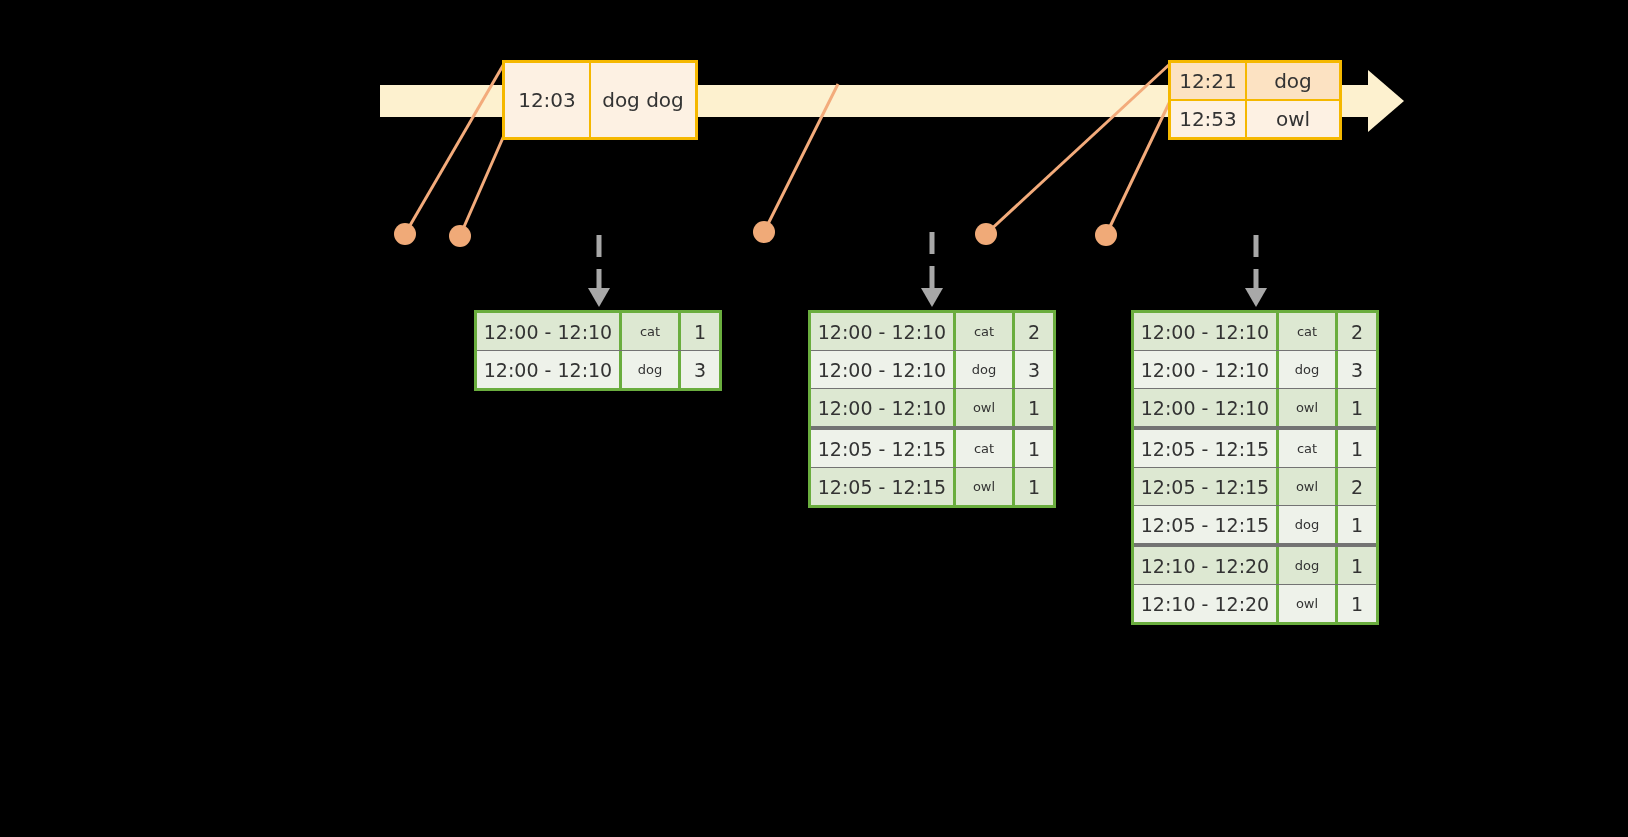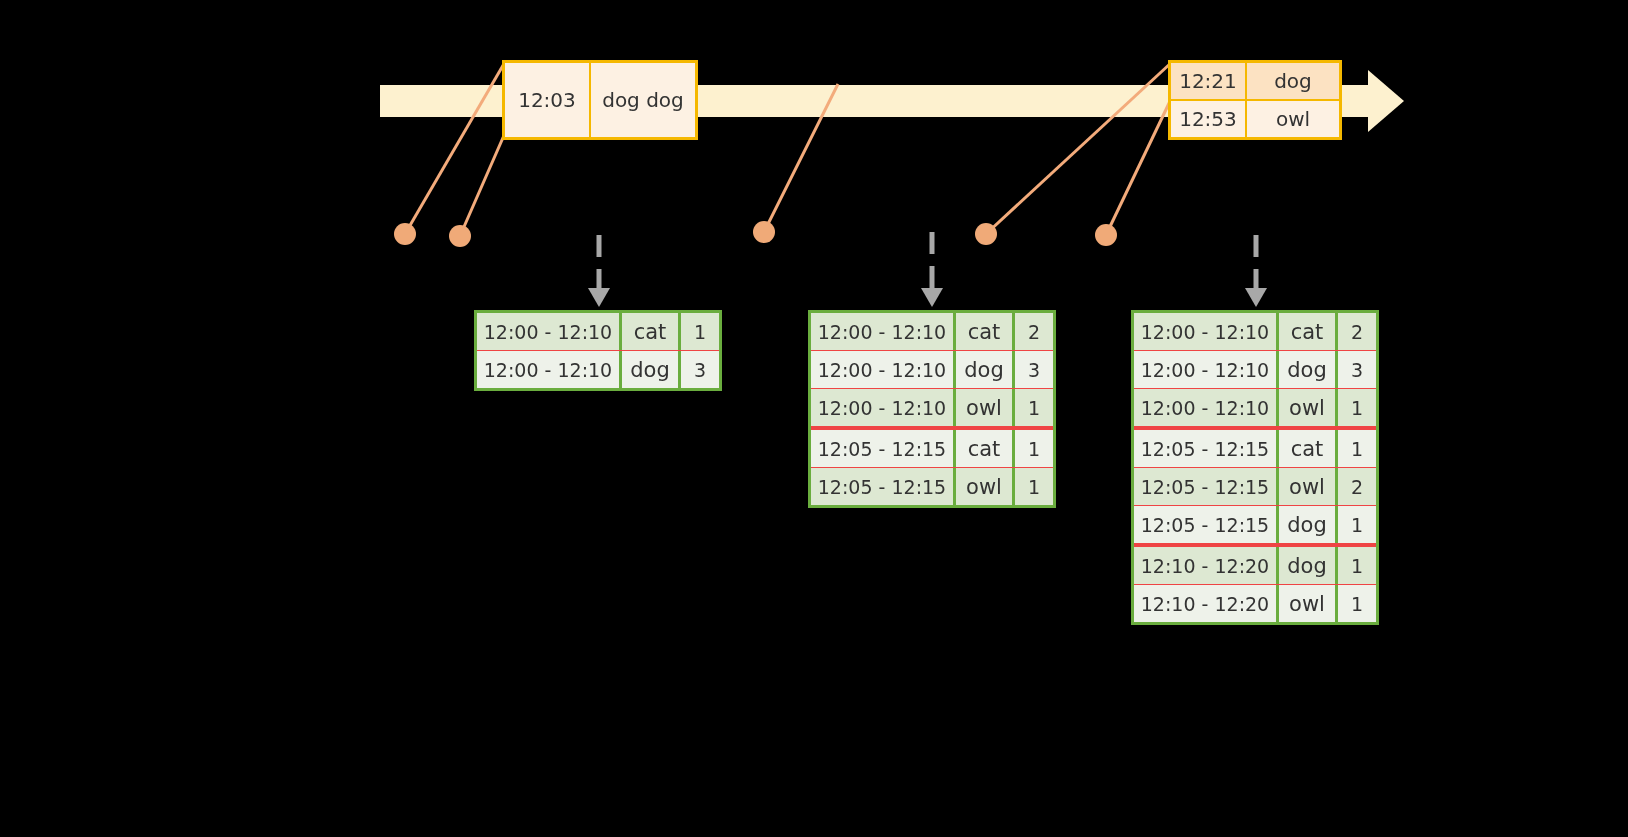--- a/index.html
+++ b/index.html
@@ -31,30 +31,30 @@
   #ev1 .ev-cell-time{width:84px;}
   #ev2{left:834px;top:80px;width:196px;height:42px;}
   #ev3{left:1168px;top:60px;width:174px;height:80px;}
   #ev3 .ev-cell-time{width:74px;}
 
   
   .dot{position:absolute;width:22px;height:22px;border-radius:50%;background:#f0aa78;}
 
   
   .gtable{position:absolute;border:3px solid #6aad3e;box-sizing:border-box;
-          display:flex;flex-direction:column;background:#ef4444;}
+          display:flex;flex-direction:column;background:#737373;}
   .grow{display:flex;height:37px;}
   .grow.even{background:#dde8d2;}
   .grow.odd{background:#eef2ea;}
   .grow + .grow{margin-top:1px;}
   .grow.sep{margin-top:4px;}
   .gc-win{width:0;flex:0 0 auto;display:flex;align-items:center;justify-content:center;
           font-size:19px;color:#333;}
   .gc-word{display:flex;align-items:center;justify-content:center;
-           font-size:21px;color:#333;}
+           font-size:13px;color:#333;}
   .gc-num{display:flex;align-items:center;justify-content:center;
           font-size:19px;color:#333;}
   .gsep-v{width:3px;background:#6aad3e;flex:0 0 auto;}
 
   #t1{left:474px;top:310px;width:248px;}
   #t1 .gc-win{flex:0 0 142px;}
   #t1 .gc-word{flex:0 0 56px;}
   #t1 .gc-num{flex:1;}
 
   #t2{left:808px;top:310px;width:248px;}

